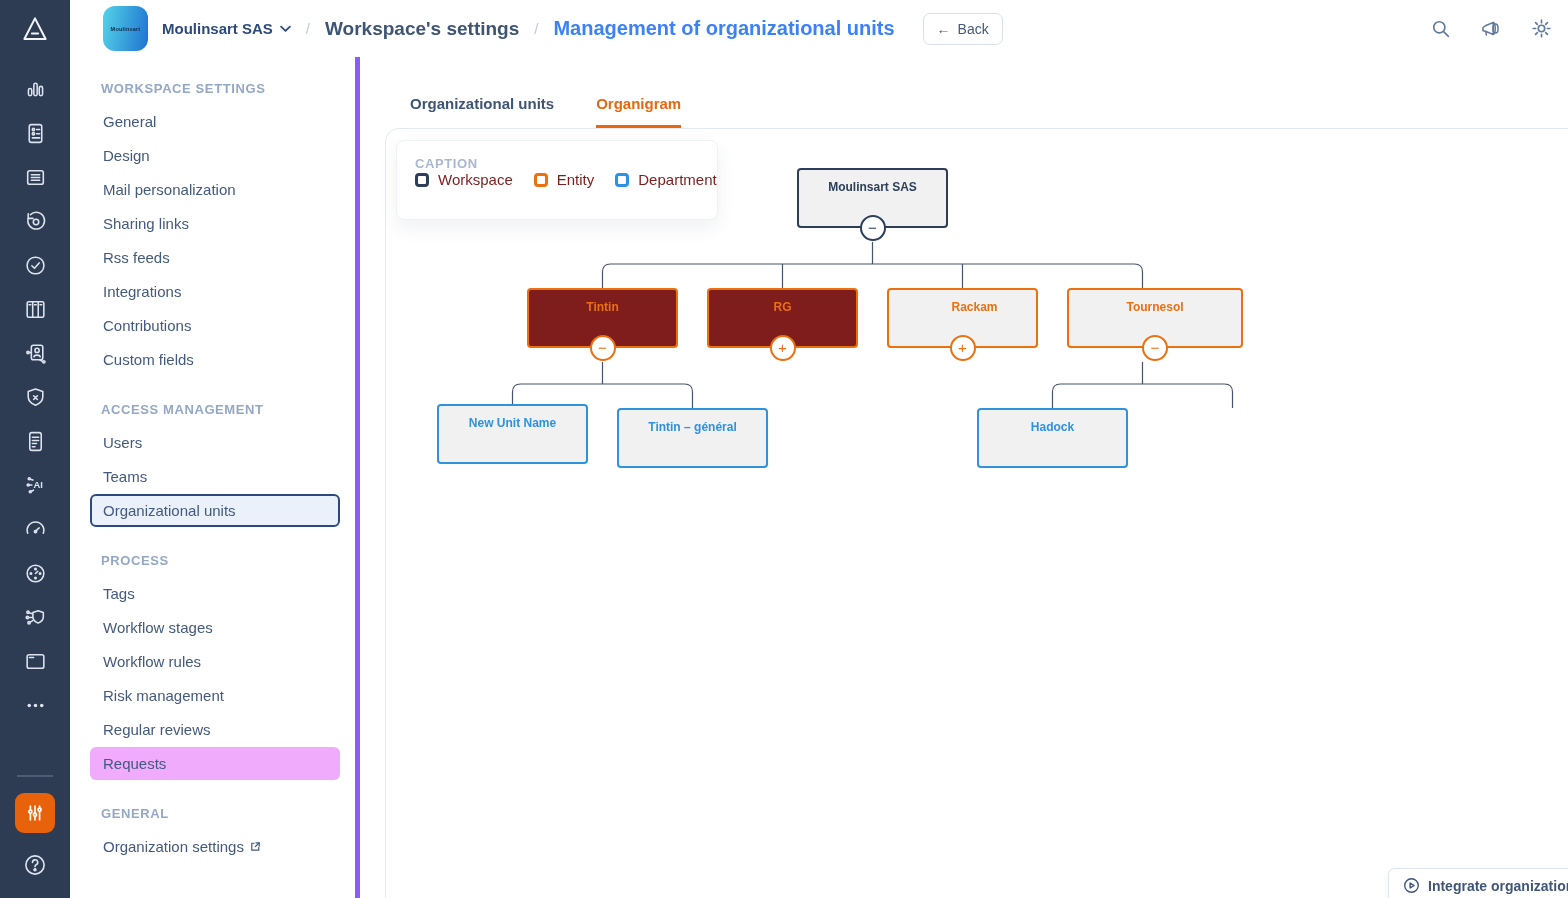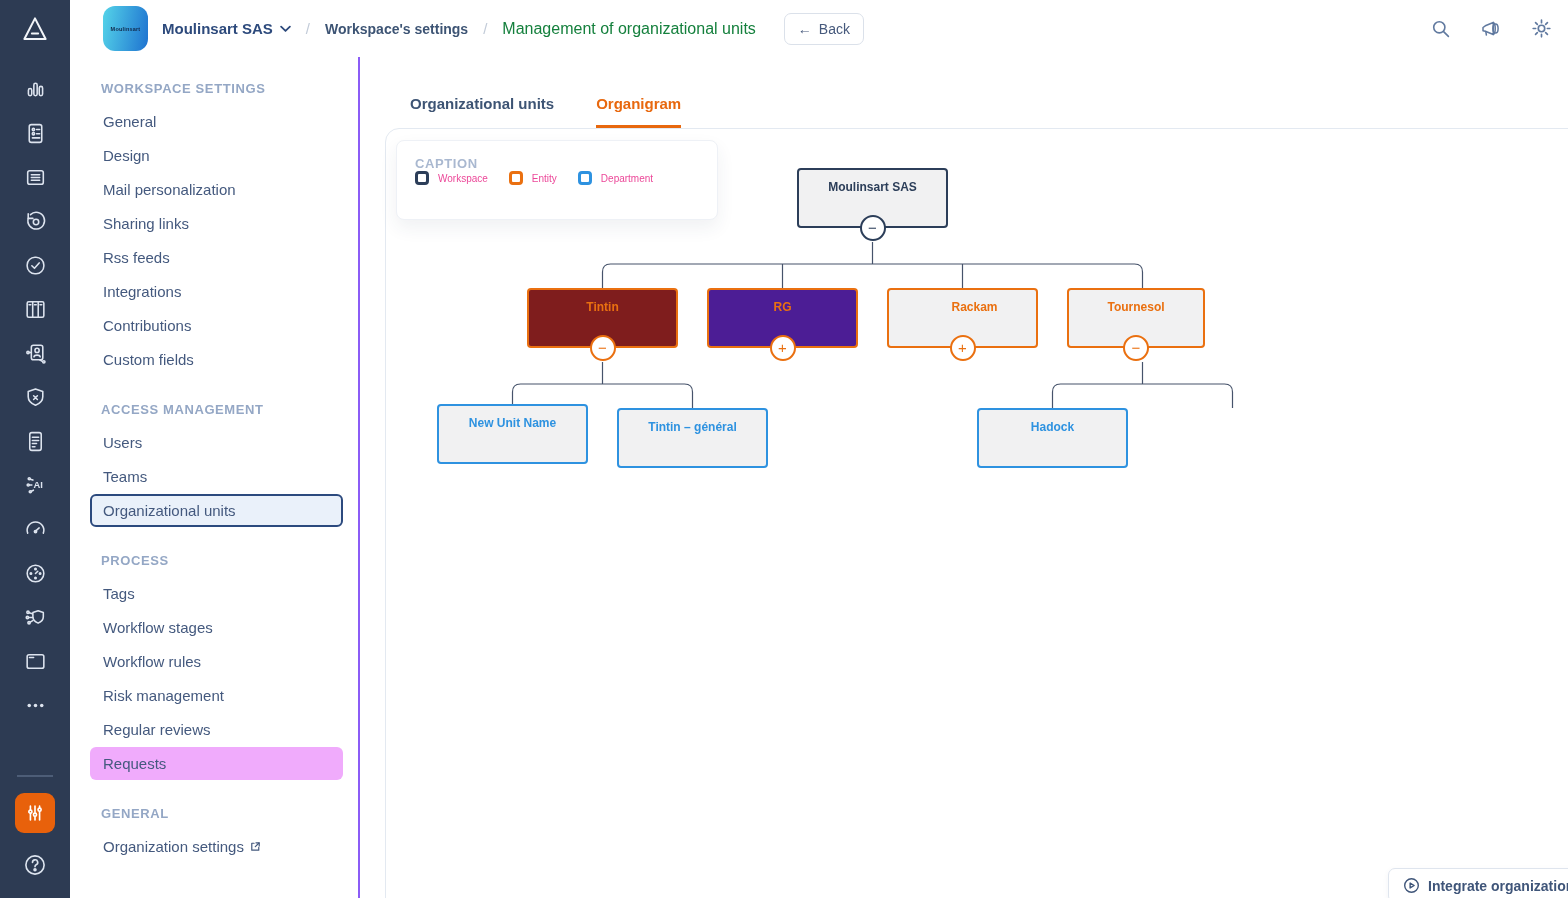--- a/index.html
+++ b/index.html
@@ -19,30 +19,30 @@
 
   
   .header{position:absolute;left:70px;top:0;right:0;height:57px;background:#fff;
     display:flex;align-items:center;padding-left:33px;z-index:20}
   .avatar{width:45px;height:45px;border-radius:12px;background:linear-gradient(100deg,#55d4e9,#1e72d0);
     display:flex;align-items:center;justify-content:center;flex:0 0 auto;cursor:pointer}
   .avatar span{font-size:5.5px;font-weight:bold;color:#11284a;letter-spacing:.2px}
   .ws-name{display:flex;align-items:center;gap:7px;margin-left:14px;cursor:pointer}
   .ws-name b{font-size:15px;color:#2d4a7c;font-weight:bold}
   .crumb-sep{color:#c2cbd8;margin:0 15px;font-size:15px}
-  .crumb1{font-size:14px;font-weight:600;color:#3d5474}
-  .crumb2{font-size:16px;font-weight:normal;color:#15803d}
+  .crumb1{font-size:19px;font-weight:600;color:#3d5474}
+  .crumb2{font-size:20px;font-weight:bold;color:#3b82f6}
   .back-btn{margin-left:28px;border:1px solid #dbe1ea;border-radius:7px;padding:7px 13px;
     font-size:14px;color:#46597c;background:#fff;display:flex;align-items:center;gap:7px;cursor:pointer}
   .hdr-right{margin-left:auto;display:flex;align-items:center;gap:25px;padding-right:14px}
   .hdr-ic{cursor:pointer;display:flex}
 
   
   .sidebar{position:absolute;left:70px;top:57px;width:290px;bottom:0;background:#fff;
-    border-right:2px solid #8b5cf6;padding-top:24px;z-index:10}
+    border-right:5px solid #8b5cf6;padding-top:24px;z-index:10}
   .s-title{font-size:13px;font-weight:bold;letter-spacing:.6px;color:#94a7c5;margin:26px 31px 9px}
   .s-title:first-child{margin-top:0}
   .s-item{margin:1px 15px 1px 20px;padding:6px 11px;font-size:15px;color:#44597e;
     border:2px solid transparent;border-radius:6px;cursor:pointer;display:flex;align-items:center;gap:3px}
   .s-item.selected{background:#eaf1fa;border-color:#2c4a7e}
   .s-item.highlighted{background:#f0abfc}
   .ext-ic{margin-left:2px;display:inline-flex}
 
   
   .main{position:absolute;left:360px;top:57px;right:0;bottom:0;background:#fff;overflow:hidden}
@@ -55,21 +55,21 @@
     border:1px solid #e3e9f1;border-radius:14px 0 0 0}
   .org-svg{position:absolute;left:0;top:0;pointer-events:none}
 
   .caption-card{position:absolute;left:10px;top:11px;width:322px;height:80px;background:#fff;
     border:1px solid #eef1f6;border-radius:8px;box-shadow:0 8px 18px rgba(45,60,90,.07);
     padding:15px 0 0 18px;z-index:5}
   .caption-title{font-size:13px;font-weight:bold;letter-spacing:.6px;color:#a9b8d0;}
   .caption-items{display:flex;align-items:center;gap:21px}
   .cap-item{display:flex;align-items:center;gap:9px}
   .cap-box{width:14px;height:14px;border:3px solid #333;border-radius:4px;background:#fff;cursor:pointer}
-  .cap-label{font-size:10px;color:#ec4899}
+  .cap-label{font-size:15px;color:#7f1d1d}
 
   .node{position:absolute;background:#f1f1f2;border:2px solid #888;border-radius:4px;cursor:pointer;z-index:2}
   .node-label{font-size:12px;font-weight:bold;text-align:center;margin-top:10px;padding:0 6px;
     white-space:nowrap;overflow:hidden}
   .node-toggle{position:absolute;left:50%;bottom:-15px;transform:translateX(-50%);
     width:26px;height:26px;border-radius:50%;background:#fff;border:2px solid #888;
     font-size:15px;line-height:21px;text-align:center;cursor:pointer;z-index:3}
 
   .integrate-btn{position:absolute;left:1028px;top:811px;display:flex;align-items:center;gap:8px;
     border:1px solid #dfe5ee;border-radius:7px;background:#fff;padding:8px 14px;
@@ -359,29 +359,29 @@
         </div>
     </div>
   <div class="node" style="left: 411px; top: 39px; width: 151px; height: 60px; border-color: rgb(44, 62, 89); background: rgb(241, 241, 242);">
         <div class="node-label" style="color: rgb(44, 62, 89);">Moulinsart SAS</div>
         <div class="node-toggle" style="border-color: rgb(44, 62, 89); color: rgb(44, 62, 89);">−</div>
       </div>
       <div class="node" style="left: 141px; top: 159px; width: 151px; height: 60px; border-color: rgb(234, 112, 16); background: #7f1d1d;">
         <div class="node-label" style="color: rgb(234, 112, 16);">Tintin</div>
         <div class="node-toggle" style="border-color: rgb(234, 112, 16); color: rgb(234, 112, 16);">−</div>
       </div>
-      <div class="node" style="left: 321px; top: 159px; width: 151px; height: 60px; border-color: rgb(234, 112, 16); background: #4c1d95;">
+      <div class="node" style="left: 321px; top: 159px; width: 151px; height: 60px; border-color: rgb(234, 112, 16); background: #7f1d1d;">
         <div class="node-label" style="color: rgb(234, 112, 16);">RG</div>
         <div class="node-toggle" style="border-color: rgb(234, 112, 16); color: rgb(234, 112, 16);">+</div>
       </div>
       <div class="node" style="left: 501px; top: 159px; width: 151px; height: 60px; border-color: rgb(234, 112, 16); background: rgb(241, 241, 242); padding-left: 24px;">
         <div class="node-label" style="color: rgb(234, 112, 16);">Rackam</div>
         <div class="node-toggle" style="border-color: rgb(234, 112, 16); color: rgb(234, 112, 16);">+</div>
       </div>
-      <div class="node" style="left: 681px; top: 159px; width: 138px; height: 60px; border-color: rgb(234, 112, 16); background: rgb(241, 241, 242);">
+      <div class="node" style="left: 681px; top: 159px; width: 176px; height: 60px; border-color: rgb(234, 112, 16); background: rgb(241, 241, 242);">
         <div class="node-label" style="color: rgb(234, 112, 16);">Tournesol</div>
         <div class="node-toggle" style="border-color: rgb(234, 112, 16); color: rgb(234, 112, 16);">−</div>
       </div>
       <div class="node" style="left: 51px; top: 275px; width: 151px; height: 60px; border-color: rgb(46, 146, 224); background: rgb(241, 241, 242);">
         <div class="node-label" style="color: rgb(46, 146, 224);">New Unit Name</div>
       </div>
       <div class="node" style="left: 231px; top: 279px; width: 151px; height: 60px; border-color: rgb(46, 146, 224); background: rgb(241, 241, 242);">
         <div class="node-label" style="color: rgb(46, 146, 224);">Tintin – général</div>
       </div>
       <div class="node" style="left: 591px; top: 279px; width: 151px; height: 60px; border-color: rgb(46, 146, 224); background: rgb(241, 241, 242);">

